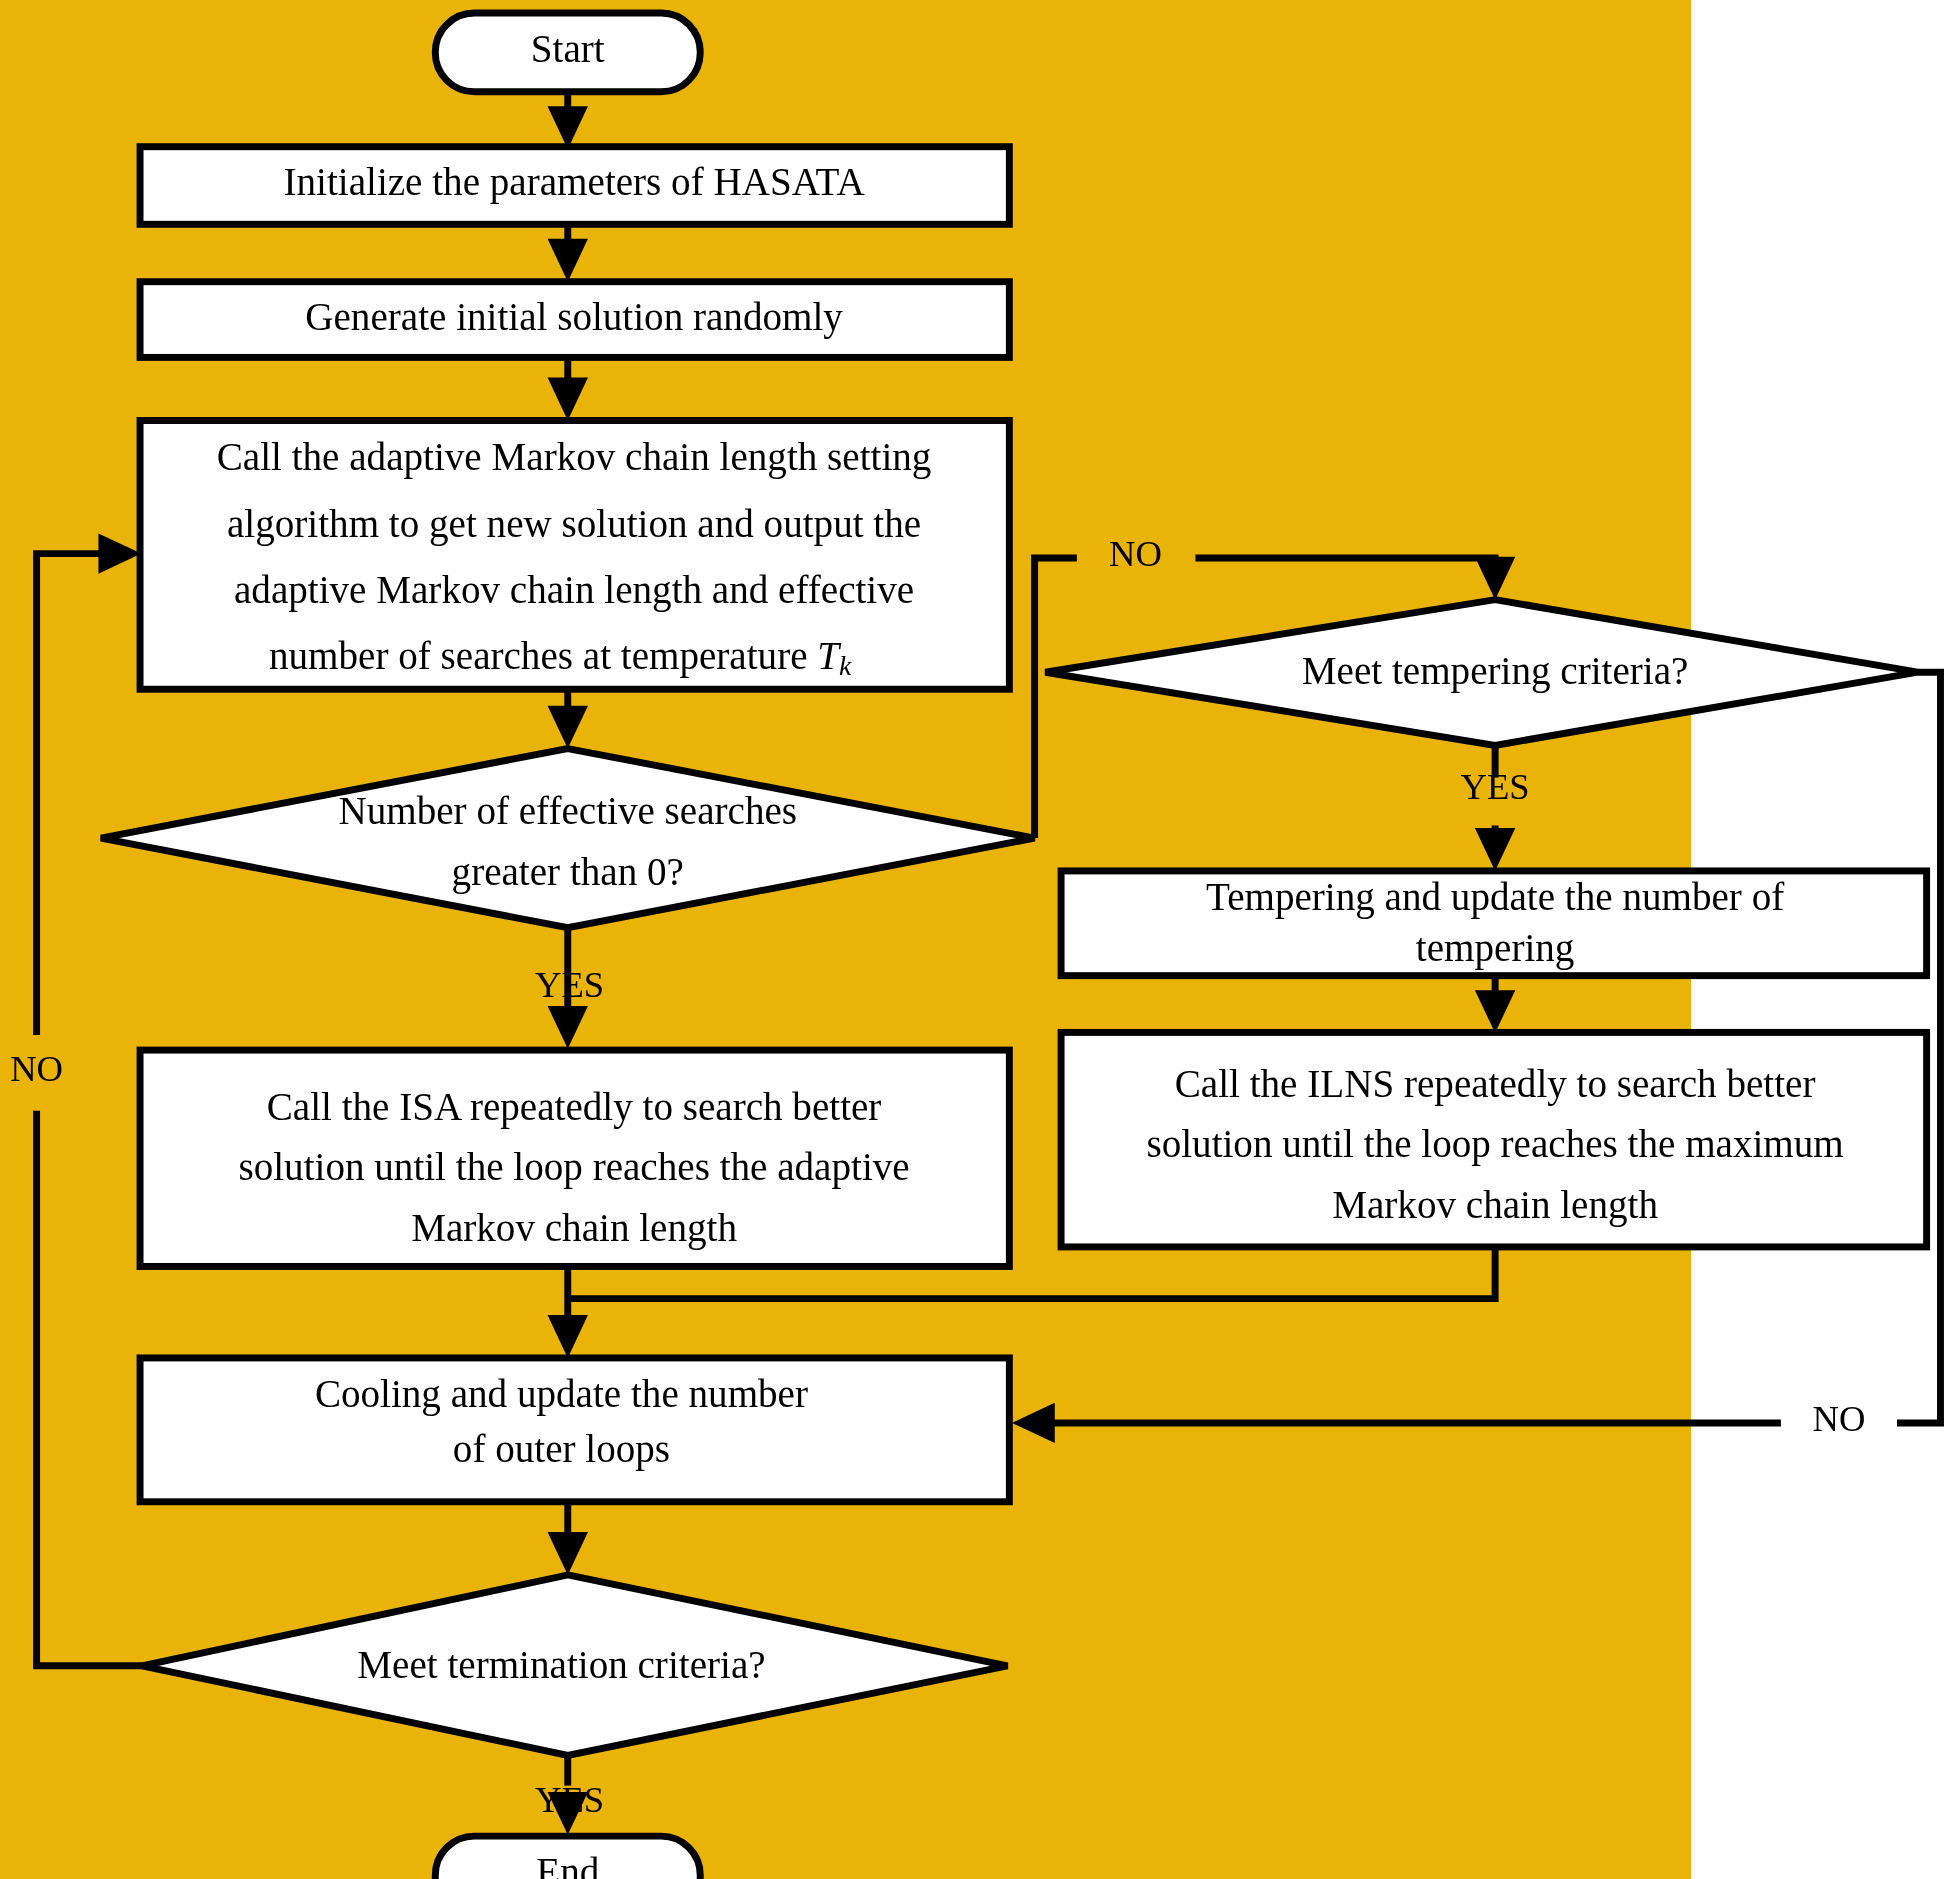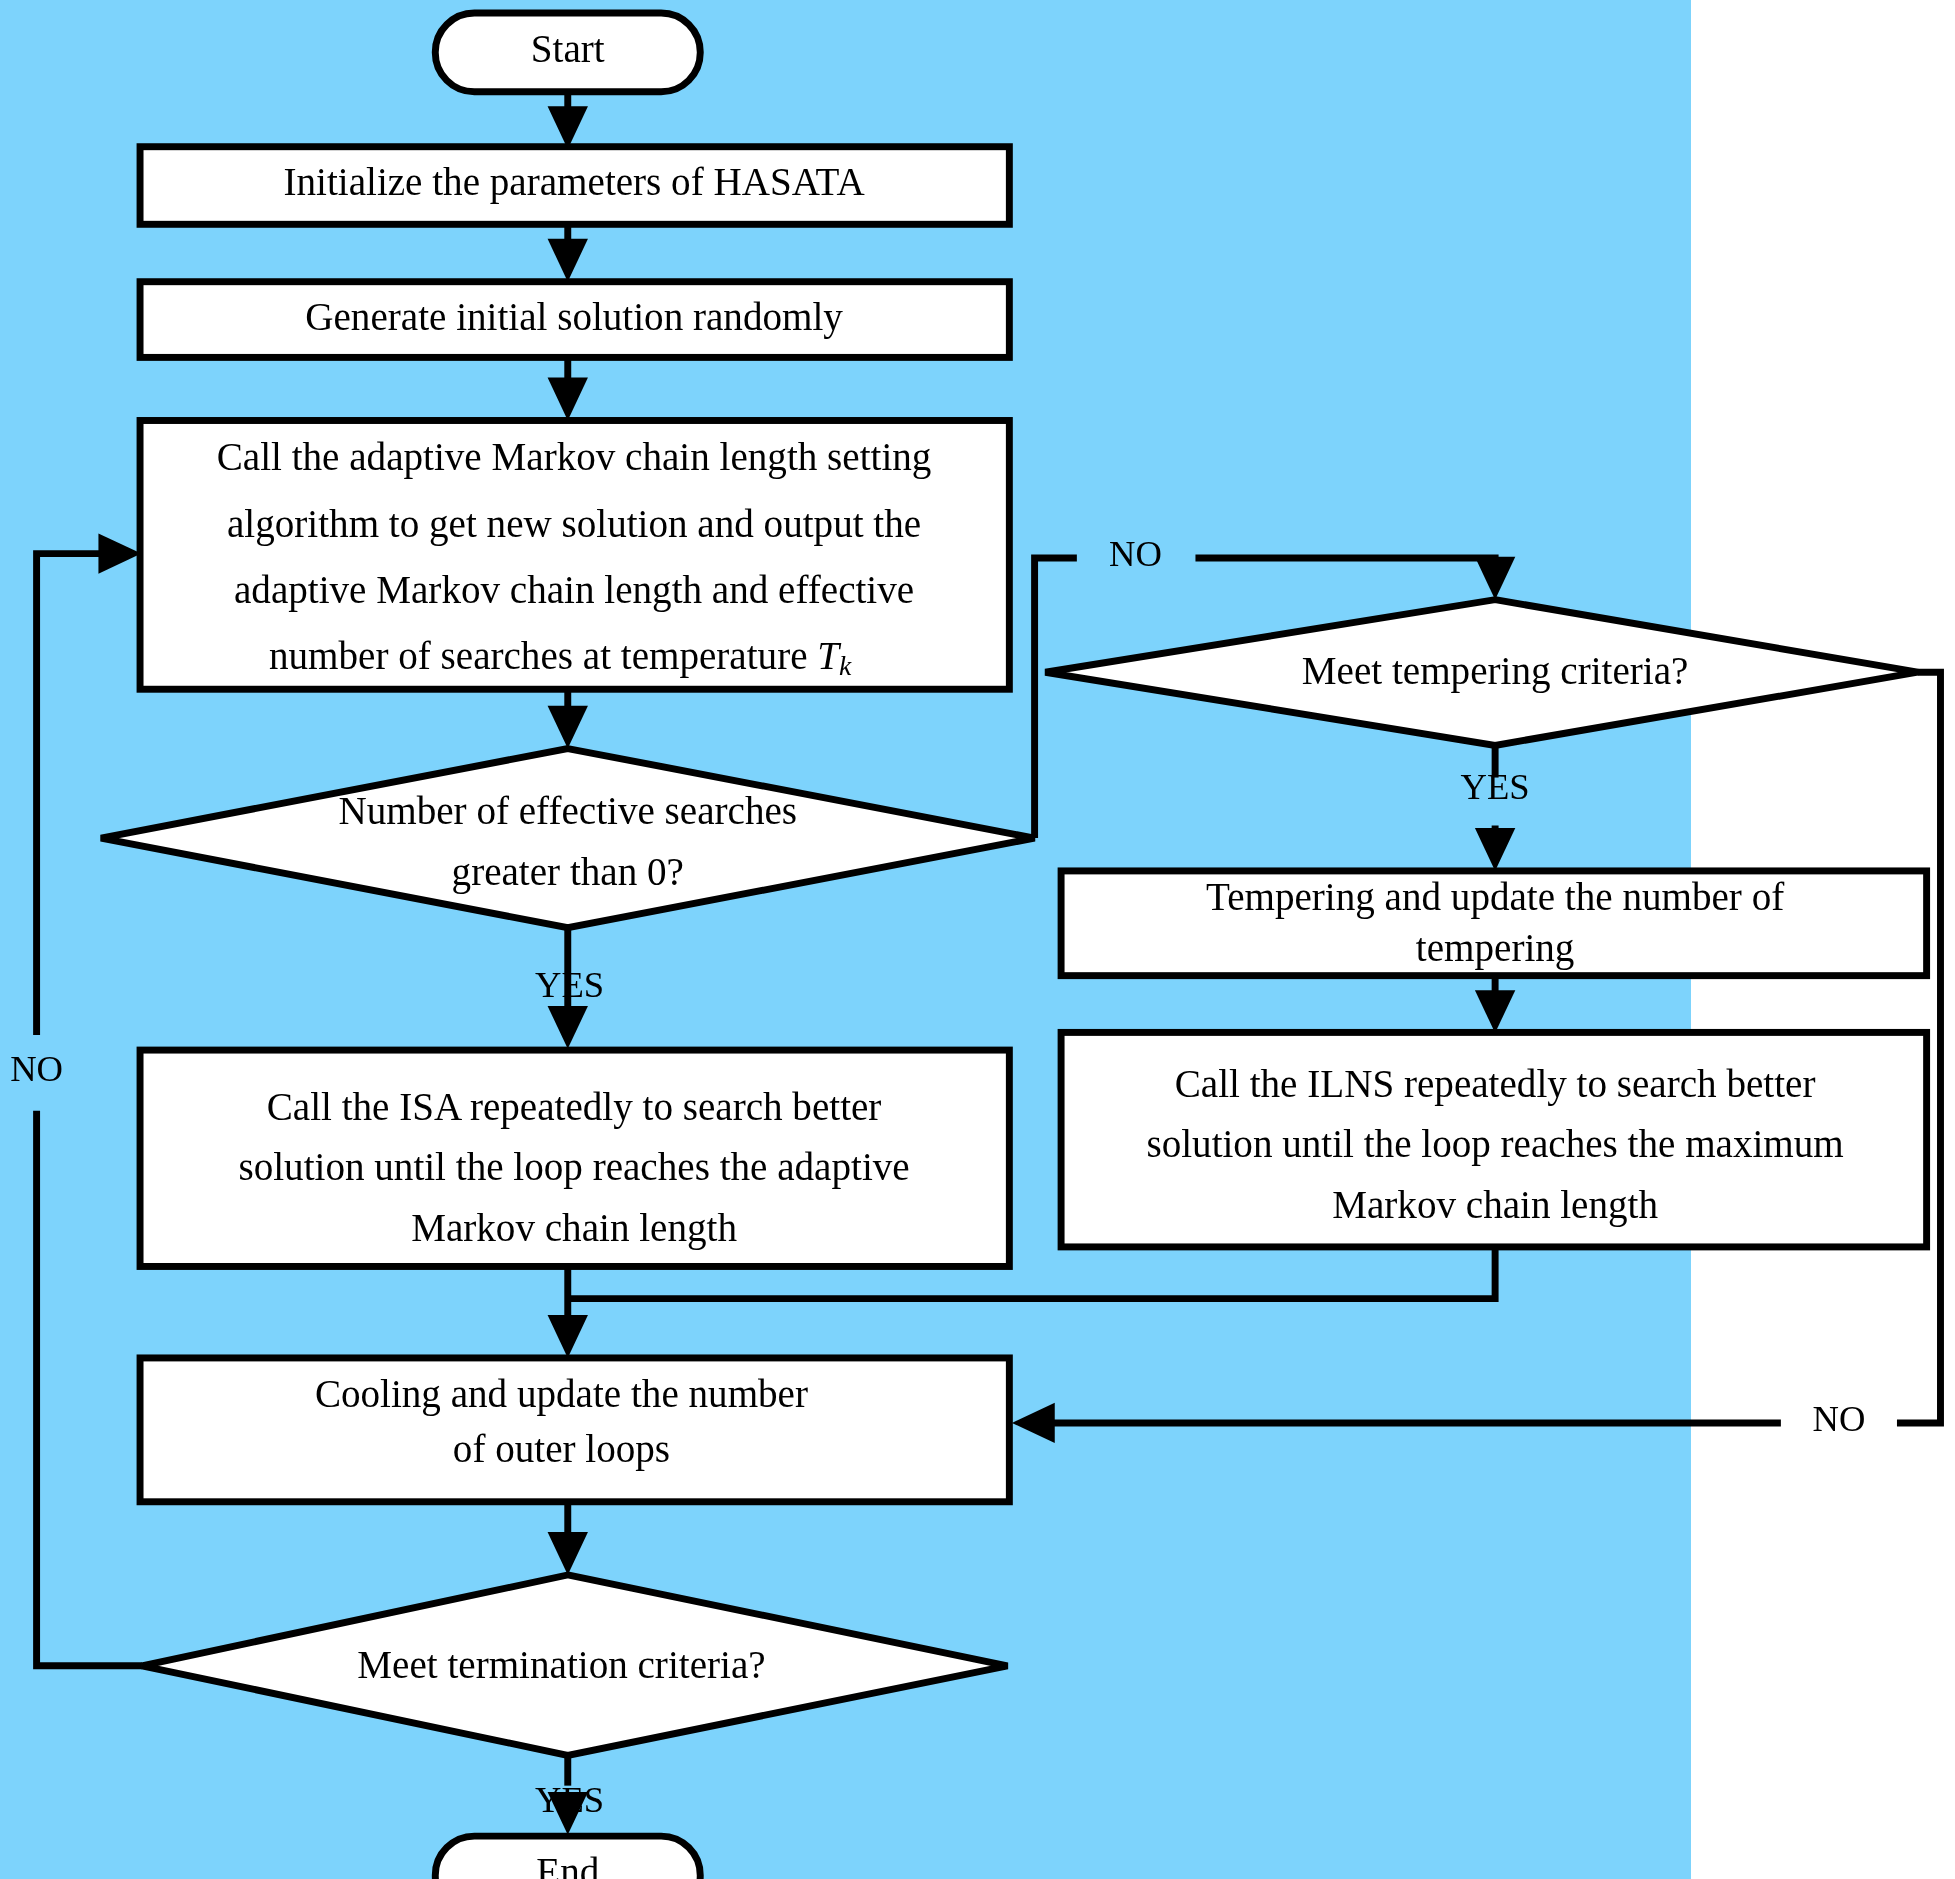--- a/index.html
+++ b/index.html
@@ -4,21 +4,21 @@
 <style>
   html, body {
     margin: 0;
     padding: 0;
     background: #ffffff;
   }
   #flow-root {
     position: relative;
     width: 1691px;
     height: 1880px;
-    background: #7dd3fc;
+    background: #eab308;
     font-family: "Liberation Serif", "DejaVu Serif", serif;
   }
   svg.flow-svg {
     position: absolute;
     top: 0;
     left: 0;
     width: 1955px;
     height: 1880px;
     display: block;
   }

